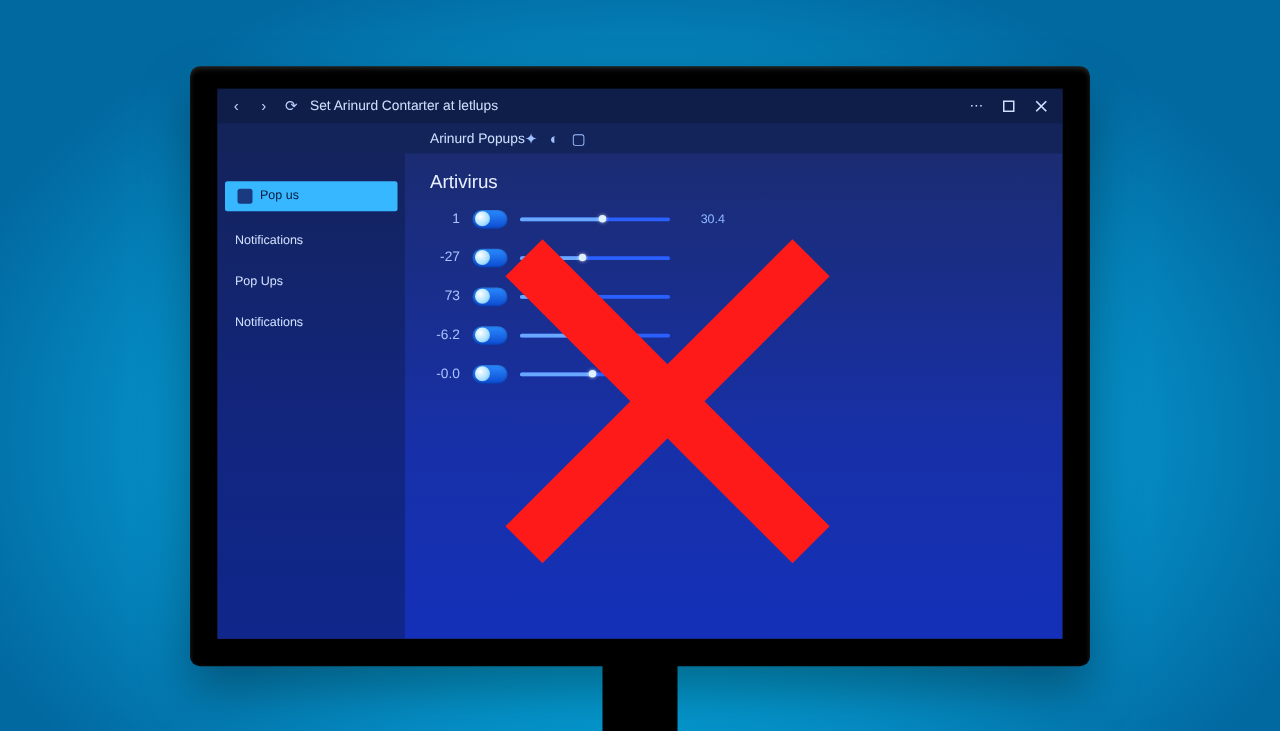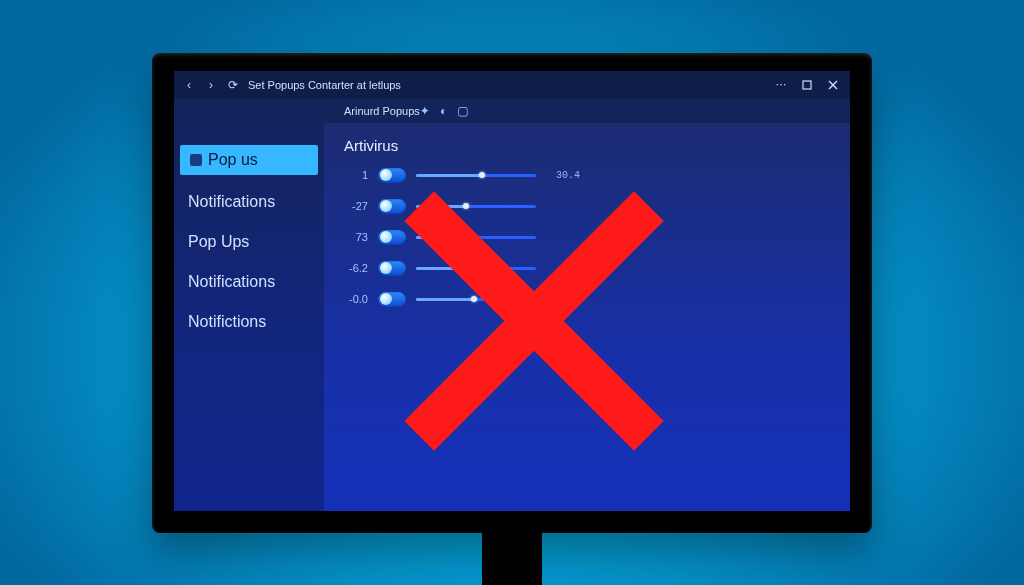--- a/index.html
+++ b/index.html
@@ -51,21 +51,21 @@
     display: flex; align-items: center; 
     padding: 0 10px 0 170px; color: #cfe0ff; font-size: 11px;
   }
   .subheader .righticons { display: flex; gap: 10px; color: #9fc0ff; }
   .subheader .righticons span { font-size: 12px; }
   
   .body { flex: 1; display: flex; background: linear-gradient(180deg,#1b2c72 0%, #1730a8 60%, #1430b8 100%); }
   .sidebar {
     width: 150px; background: rgba(10,20,55,.35);
     padding-top: 22px; display: flex; flex-direction: column;
-    font-size: 16px; color: #d0e0ff;
+    font-size: 10px; color: #d0e0ff;
   }
   .side-item {
     padding: 8px 14px; margin-bottom: 6px; cursor: default;
   }
   .side-item.active {
     background: #37b7ff; color: #0a1a40; border-radius: 2px;
     margin: 0 6px 10px 6px; padding: 6px 10px;
     display: flex; align-items: center; gap: 6px;
   }
   .side-item.active .sicon {
@@ -91,37 +91,37 @@
   }
   .slider {
     width: 120px; height: 3px; background: #2a60ff; position: relative; border-radius: 2px;
   }
   .slider .fill { position: absolute; left: 0; top: 0; bottom: 0; background: #6aa8ff; border-radius: 2px; }
   .slider .knob {
     position: absolute; top: 50%; transform: translate(-50%,-50%);
     width: 6px; height: 6px; border-radius: 50%; background: #dff0ff;
     box-shadow: 0 0 3px rgba(255,255,255,.7);
   }
-  .row .val { width: 34px; text-align: right; color: #8fb8ff; font-size: 10px; font-family: Liberation Mono, monospace; }
+  .row .val { width: 34px; text-align: right; color: #8fb8ff; font-size: 10px; }
   
   .bigx { position: absolute; left: 230px; top: 120px; pointer-events: none; }
   .bigx svg line { stroke: #ff1a1a; stroke-width: 42; stroke-linecap: square; }
 </style>
 </head>
 <body>
 
 <div class="monitor">
   <div class="stand"></div>
   <div class="screen">
 
     <div class="titlebar">
       <div class="navbtn">‹</div>
       <div class="navbtn">›</div>
       <div class="navbtn">⟳</div>
-      <div class="title">Set Popups Contarter at letlups</div>
+      <div class="title">Set Arinurd Contarter at letlups</div>
       <div class="spacer"></div>
       <div class="winbtn">⋯</div>
       <div class="winbtn">
         <svg width="10" height="10">
             <rect x="1" y="1" width="8" height="8" fill="none" stroke-width="1.2"></rect>
           </svg>
       </div>
       <div class="winbtn">
         <svg width="10" height="10">
             <line x1="1" y1="1" x2="9" y2="9" stroke-width="1.4"></line>
@@ -147,23 +147,20 @@
         </div>
         <div class="side-item">
           <span>Notifications</span>
         </div>
         <div class="side-item">
           <span>Pop Ups</span>
         </div>
         <div class="side-item">
           <span>Notifications</span>
         </div>
-        <div class="side-item">
-          <span>Notifictions</span>
-        </div>
       </div>
 
       <div class="content">
         <div class="section-title">Artivirus</div>
         <div class="rows" id="rows">
             <div class="row">
               <span class="lbl">1</span>
               <span class="toggle"></span>
               <span class="slider">
                 <span class="fill" style="width: 55%;"></span>

